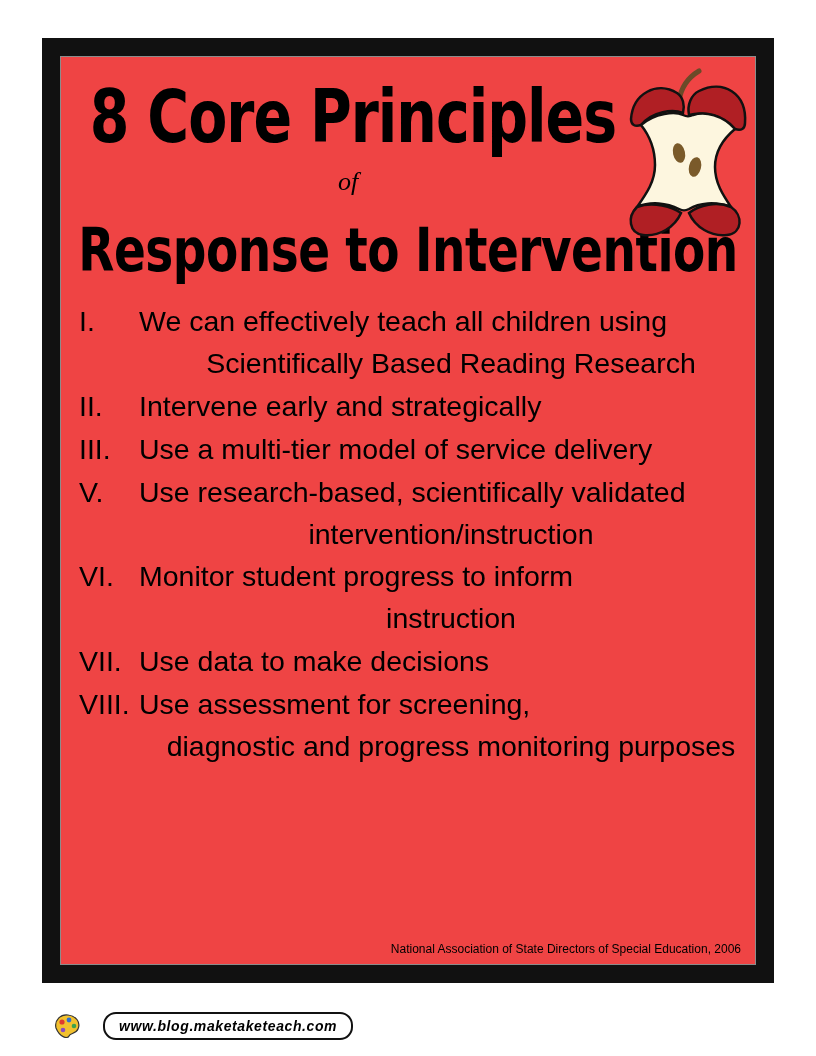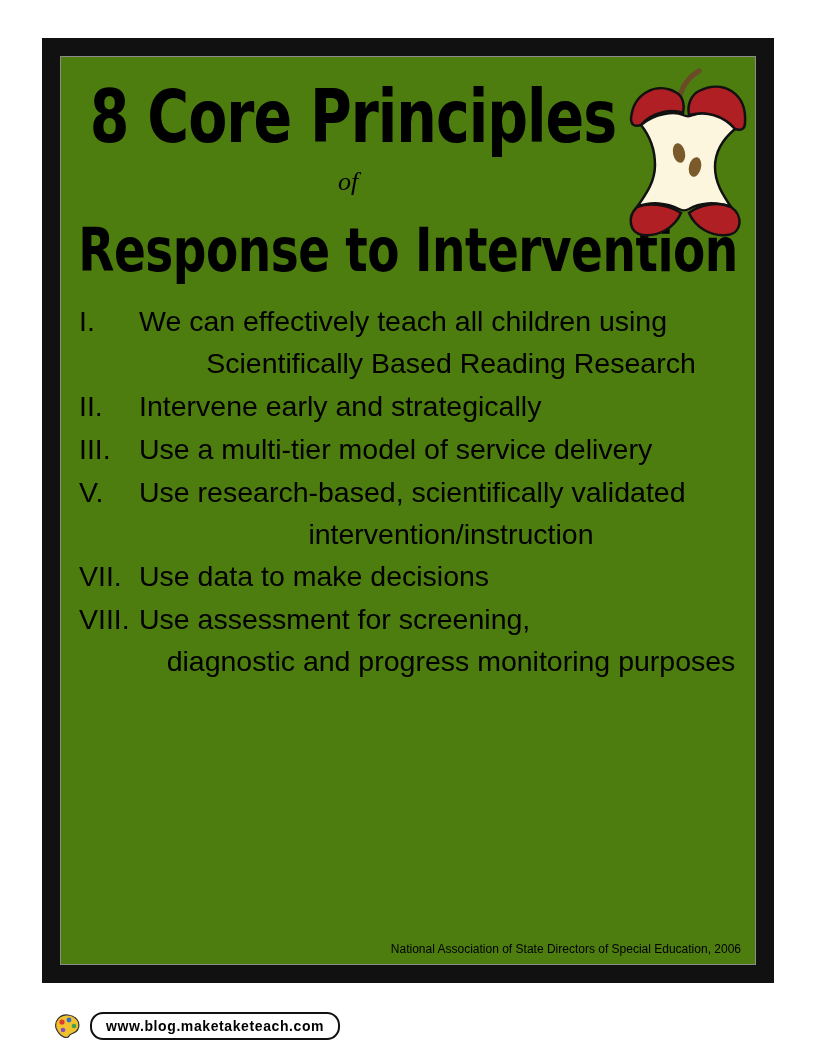--- a/index.html
+++ b/index.html
@@ -22,21 +22,21 @@
     top: 38px;
     width: 732px;
     height: 945px;
     background: #111111;
     box-sizing: border-box;
     padding: 18px;
   }
   .poster-inner {
     width: 100%;
     height: 100%;
-    background: #4d7c0f;
+    background: #ef4444;
     box-sizing: border-box;
     border: 1px solid #8c8c8c;
     position: relative;
     overflow: hidden;
   }
 
   
   .title-block {
     position: relative;
     padding-top: 22px;
@@ -125,21 +125,22 @@
     right: 4px;
   }
 
   
   .footer {
     position: absolute;
     left: 52px;
     bottom: 16px;
     display: flex;
     align-items: center;
-    gap: 8px;
+    gap: 21px;
+    font-style: italic;
   }
   .badge {
     border: 2px solid #111;
     border-radius: 13px;
     padding: 4px 14px;
     font-size: 14px;
     font-weight: bold;
     letter-spacing: 0.6px;
     color: #000;
     background: #fff;
@@ -197,20 +198,27 @@
         <span class="num">III.</span>
         <span class="txt">
           <span>Use a multi-tier model of service delivery</span>
         </span>
       </li>
       <li class="principle">
         <span class="num">V.</span>
         <span class="txt">
           <span>Use research-based, scientifically validated</span>
           <span class="line2">intervention/instruction</span>
+        </span>
+      </li>
+      <li class="principle">
+        <span class="num">VI.</span>
+        <span class="txt">
+          <span>Monitor student progress to inform</span>
+          <span class="line2">instruction</span>
         </span>
       </li>
       <li class="principle">
         <span class="num">VII.</span>
         <span class="txt">
           <span>Use data to make decisions</span>
         </span>
       </li>
       <li class="principle">
         <span class="num">VIII.</span>

